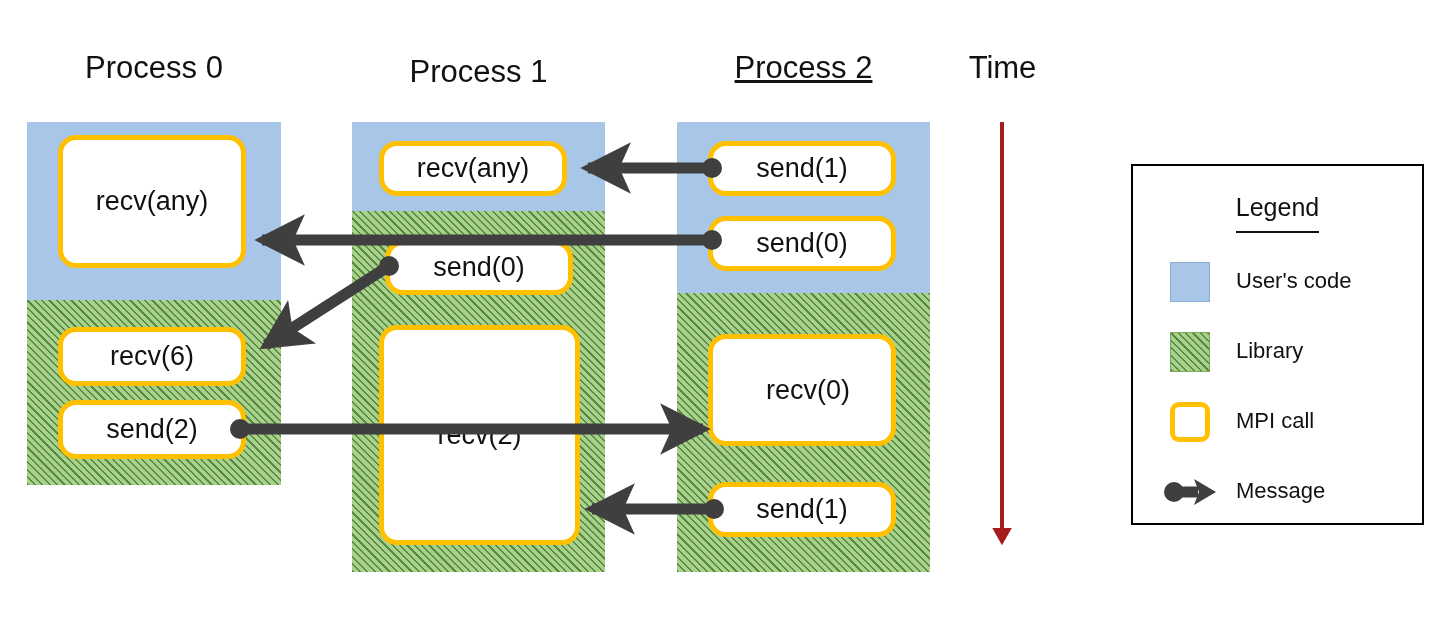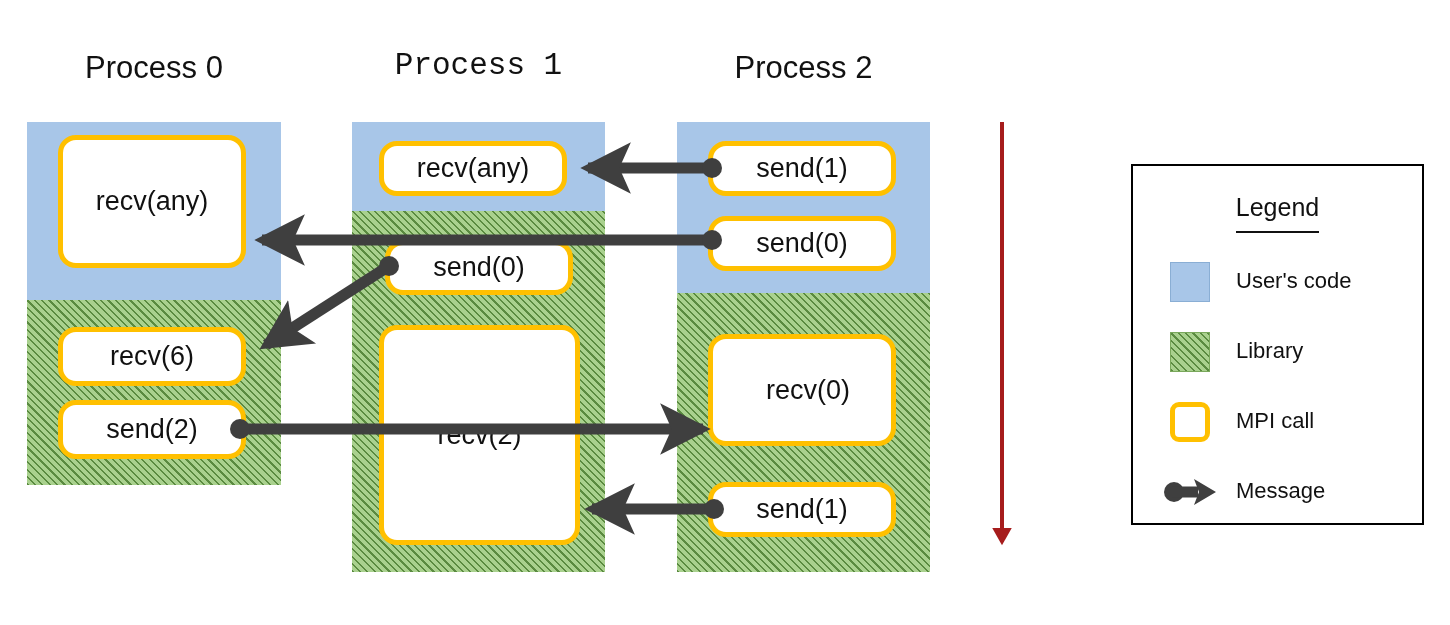--- a/index.html
+++ b/index.html
@@ -166,22 +166,23 @@
     color: #111111;
     white-space: nowrap;
   }
 </style>
 </head>
 <body>
 
 <div id="stage">
 
   <div class="col-header" style="left:27px; top:52px; width:254px;">Process 0</div>
-  <div class="col-header" style="left:352px; top:50px; width:253px;font-family:Liberation Mono, monospace;">Process 1</div>
-  <div class="col-header" style="left:677px; top:52px; width:253px;">Process 2</div>
+  <div class="col-header" style="left:352px; top:56px; width:253px;">Process 1</div>
+  <div class="col-header" style="left:677px; top:52px; width:253px;text-decoration:underline;">Process 2</div>
+  <div class="col-header" style="left:930px; top:52px; width:145px;">Time</div>
 
   <div class="proc-col" style="left:27px; top:122px; width:254px; height:363px;">
     <div class="band-user" style="top:0px; height:178px;"></div>
     <div class="band-lib" style="top:178px; height:185px;"></div>
   </div>
   <div class="mpi-box" style="left:58px; top:135px; width:188px; height:133px;">recv(any)</div>
   <div class="mpi-box" style="left:58px; top:327px; width:188px; height:59px;">recv(6)</div>
   <div class="mpi-box" style="left:58px; top:400px; width:188px; height:59px;">send(2)</div>
 
   <div class="proc-col" style="left:352px; top:122px; width:253px; height:450px;">

